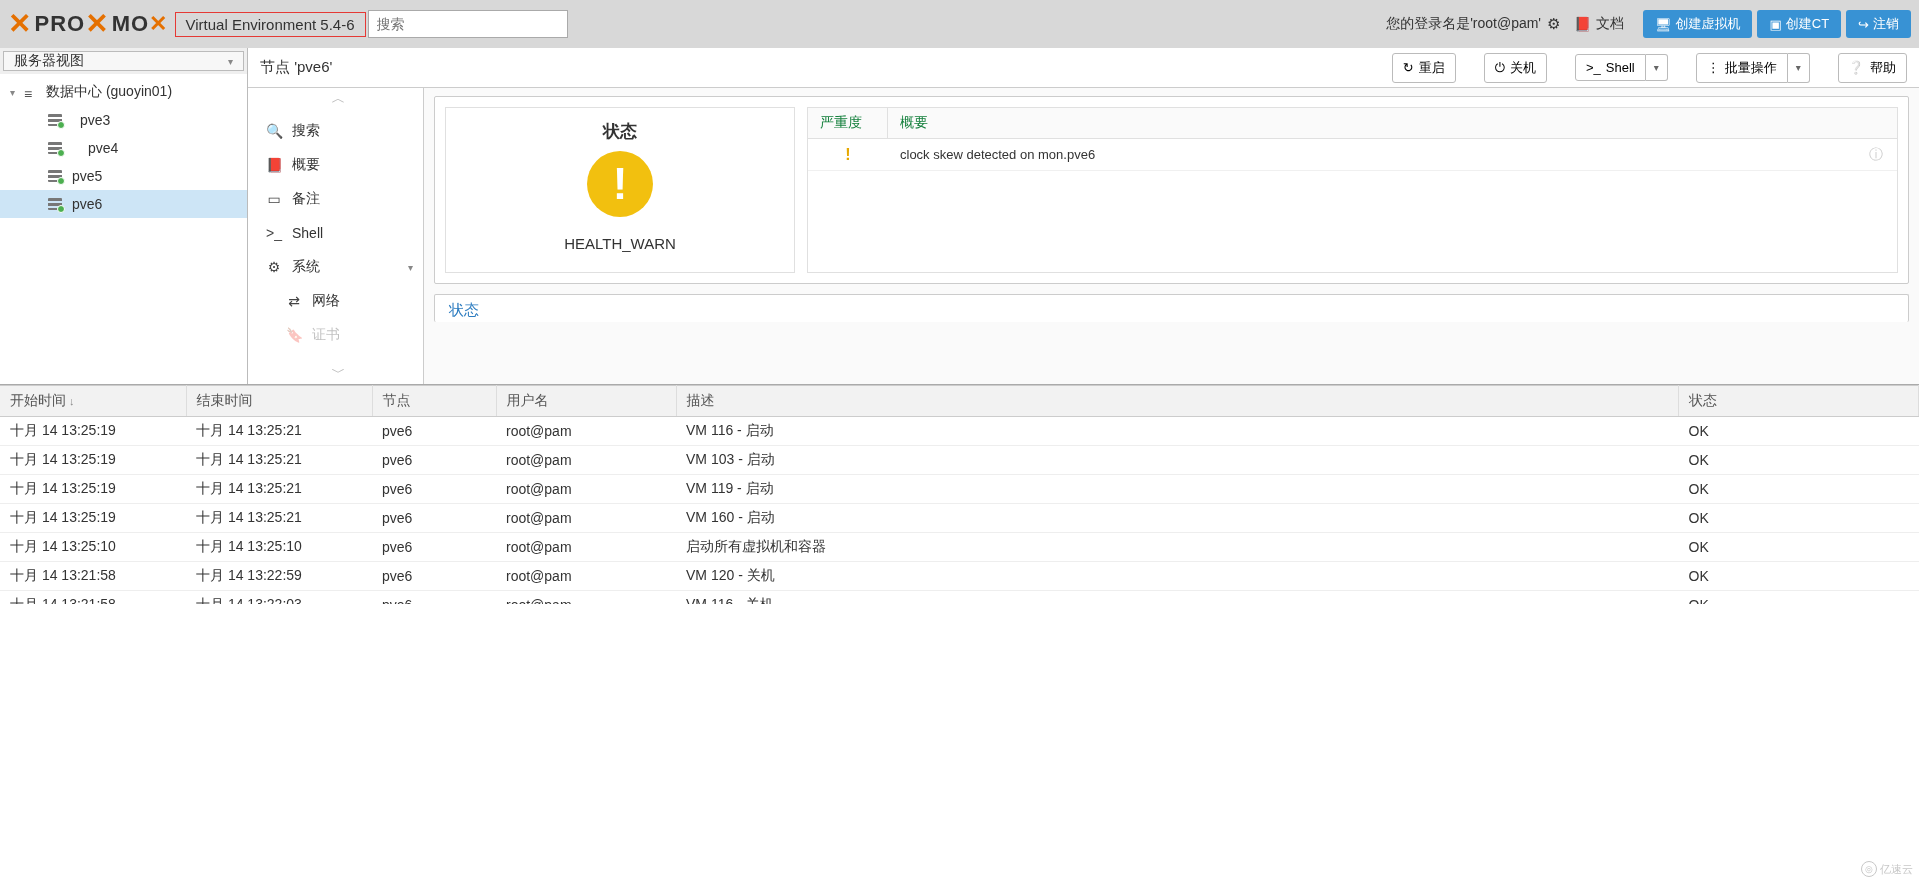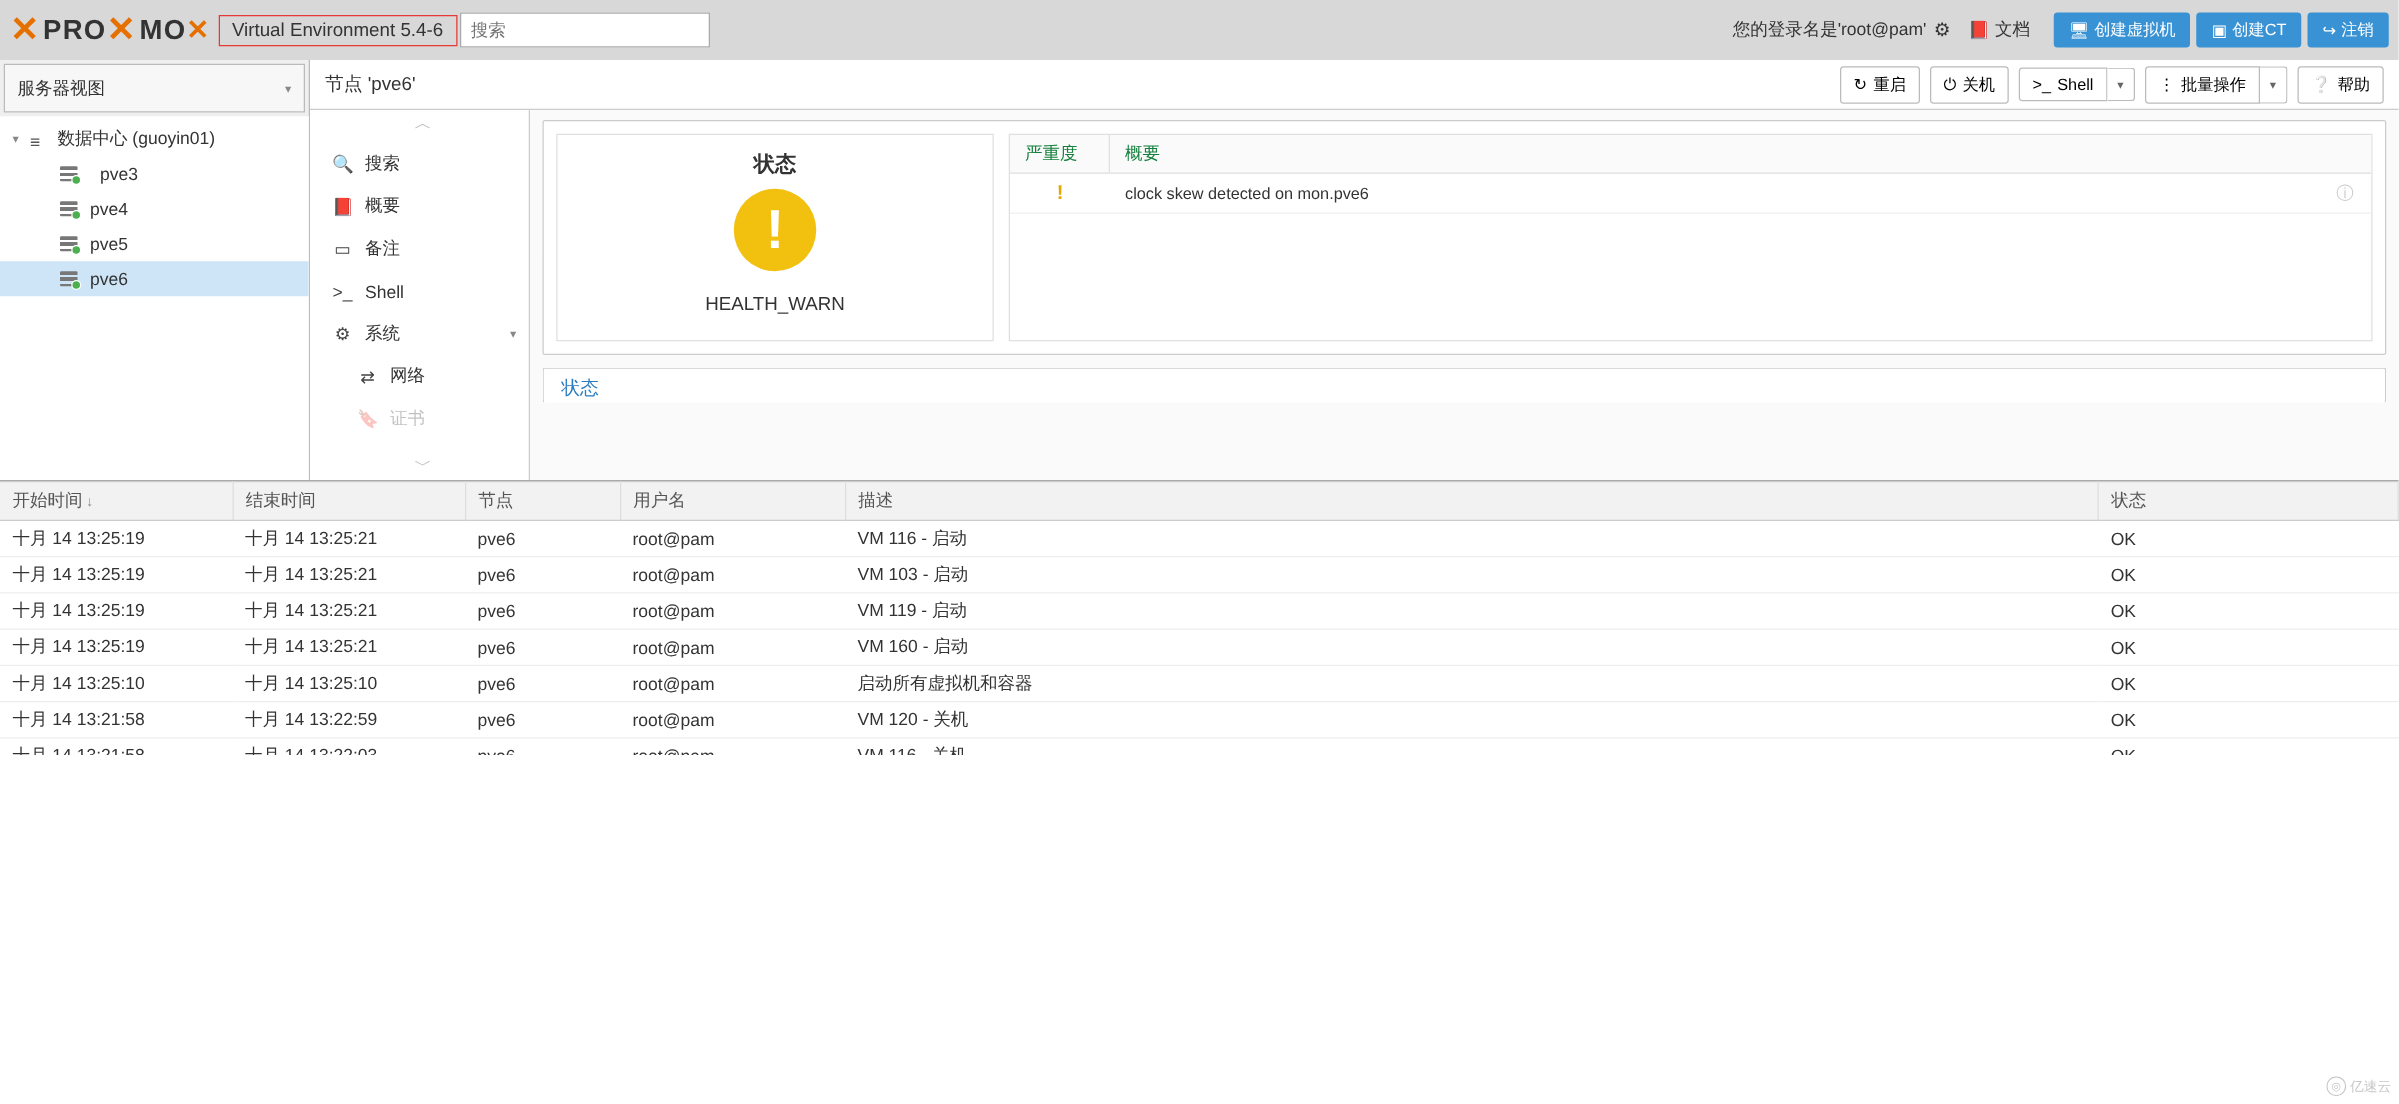--- a/index.html
+++ b/index.html
@@ -17,35 +17,35 @@
 .gear { font-size: 15px; margin-right: 14px; cursor: pointer; }
 .docs { font-size: 14px; margin-right: 14px; cursor: pointer; display: flex; align-items: center; gap: 4px; }
 .top-btn { padding: 5px 12px; border-radius: 3px; margin-left: 5px; font-size: 13px; color: #fff; cursor: pointer; display: inline-flex; align-items: center; gap: 4px; border: none; }
 .blue-btn { background: #3892d4; }
 
 
 .main-row { display: flex; height: 336px; }
 
 
 .left-col { width: 248px; border-right: 1px solid #bbb; background: #efefef; display: flex; flex-direction: column; }
-.view-selector { height: 39px; background: #f7f7f7; border: 1px solid #bbb; margin: 3px; display: flex; align-items: center; justify-content: space-between; padding: 0 10px; font-size: 14px; cursor: pointer; }
+.view-selector { height: 20px; background: #f7f7f7; border: 1px solid #bbb; margin: 3px; display: flex; align-items: center; justify-content: space-between; padding: 0 10px; font-size: 14px; cursor: pointer; }
 .tree { background: #fff; flex: 1; overflow: auto; padding: 4px 0; }
 .tree-row { display: flex; align-items: center; height: 28px; padding-left: 10px; font-size: 14px; cursor: pointer; }
 .tree-row.lvl1 { padding-left: 32px; }
 .tree-row.selected { background: #cde5f6; }
 .tree-icon { width: 18px; display: inline-flex; justify-content: center; color: #555; }
 .tree-expand { width: 14px; color: #888; font-size: 10px; }
 .stacked-lines { display: inline-block; width: 16px; height: 12px; position: relative; }
 .stacked-lines::before { content: "≡"; font-size: 14px; }
 .server-icon { display: inline-block; width: 14px; height: 12px; background: linear-gradient(to bottom, #777 0 3px, transparent 3px 5px, #777 5px 8px, transparent 8px 10px, #777 10px); border-radius: 1px; position: relative; }
 .server-icon .dot { position: absolute; right: -3px; bottom: -3px; width: 8px; height: 8px; border-radius: 50%; background: #4caf50; border: 1px solid #fff; }
 
 
 .mid-col { flex: 1; display: flex; flex-direction: column; }
-.node-toolbar { height: 40px; border-bottom: 1px solid #ccc; display: flex; align-items: center; padding: 0 12px; background: #fff; }
+.node-toolbar { height: 40px; border-bottom: 1px solid #ccc; display: flex; align-items: center; padding: 0 12px; background: #fff; gap: 20px; }
 .node-title { font-size: 15px; flex: 1; }
 .tb-btn { border: 1px solid #bbb; border-radius: 3px; padding: 5px 10px; margin-left: 8px; font-size: 13px; background: #fff; cursor: pointer; display: inline-flex; align-items: center; gap: 5px; }
 .split-btn { display: inline-flex; margin-left: 8px; }
 .split-btn .tb-btn { margin-left: 0; border-radius: 3px 0 0 3px; }
 .split-btn .caret { border: 1px solid #bbb; border-left: none; border-radius: 0 3px 3px 0; padding: 5px 8px; background: #fff; cursor: pointer; font-size: 10px; color: #666; }
 
 .content-row { flex: 1; display: flex; overflow: hidden; }
 .side-nav { width: 170px; border-right: 1px solid #ccc; background: #fff; overflow: hidden; position: relative; margin-left: 6px; }
 .side-nav-inner { padding: 4px 0; }
 .side-chevron { text-align: center; color: #bbb; font-size: 14px; padding: 2px 0; }
@@ -144,21 +144,21 @@
             </span>
             <span style="margin-left:16px">pve3</span>
           </div>
           <div class="tree-row lvl1">
             <span class="tree-expand"></span>
             <span class="tree-icon">
               <span class="server-icon">
                 <span class="dot"></span>
               </span>
             </span>
-            <span style="margin-left:8px">pve4</span>
+            <span style="margin-left:24px">pve4</span>
           </div>
           <div class="tree-row lvl1">
             <span class="tree-expand"></span>
             <span class="tree-icon">
               <span class="server-icon">
                 <span class="dot"></span>
               </span>
             </span>
             <span style="margin-left:8px">pve5</span>
           </div>

